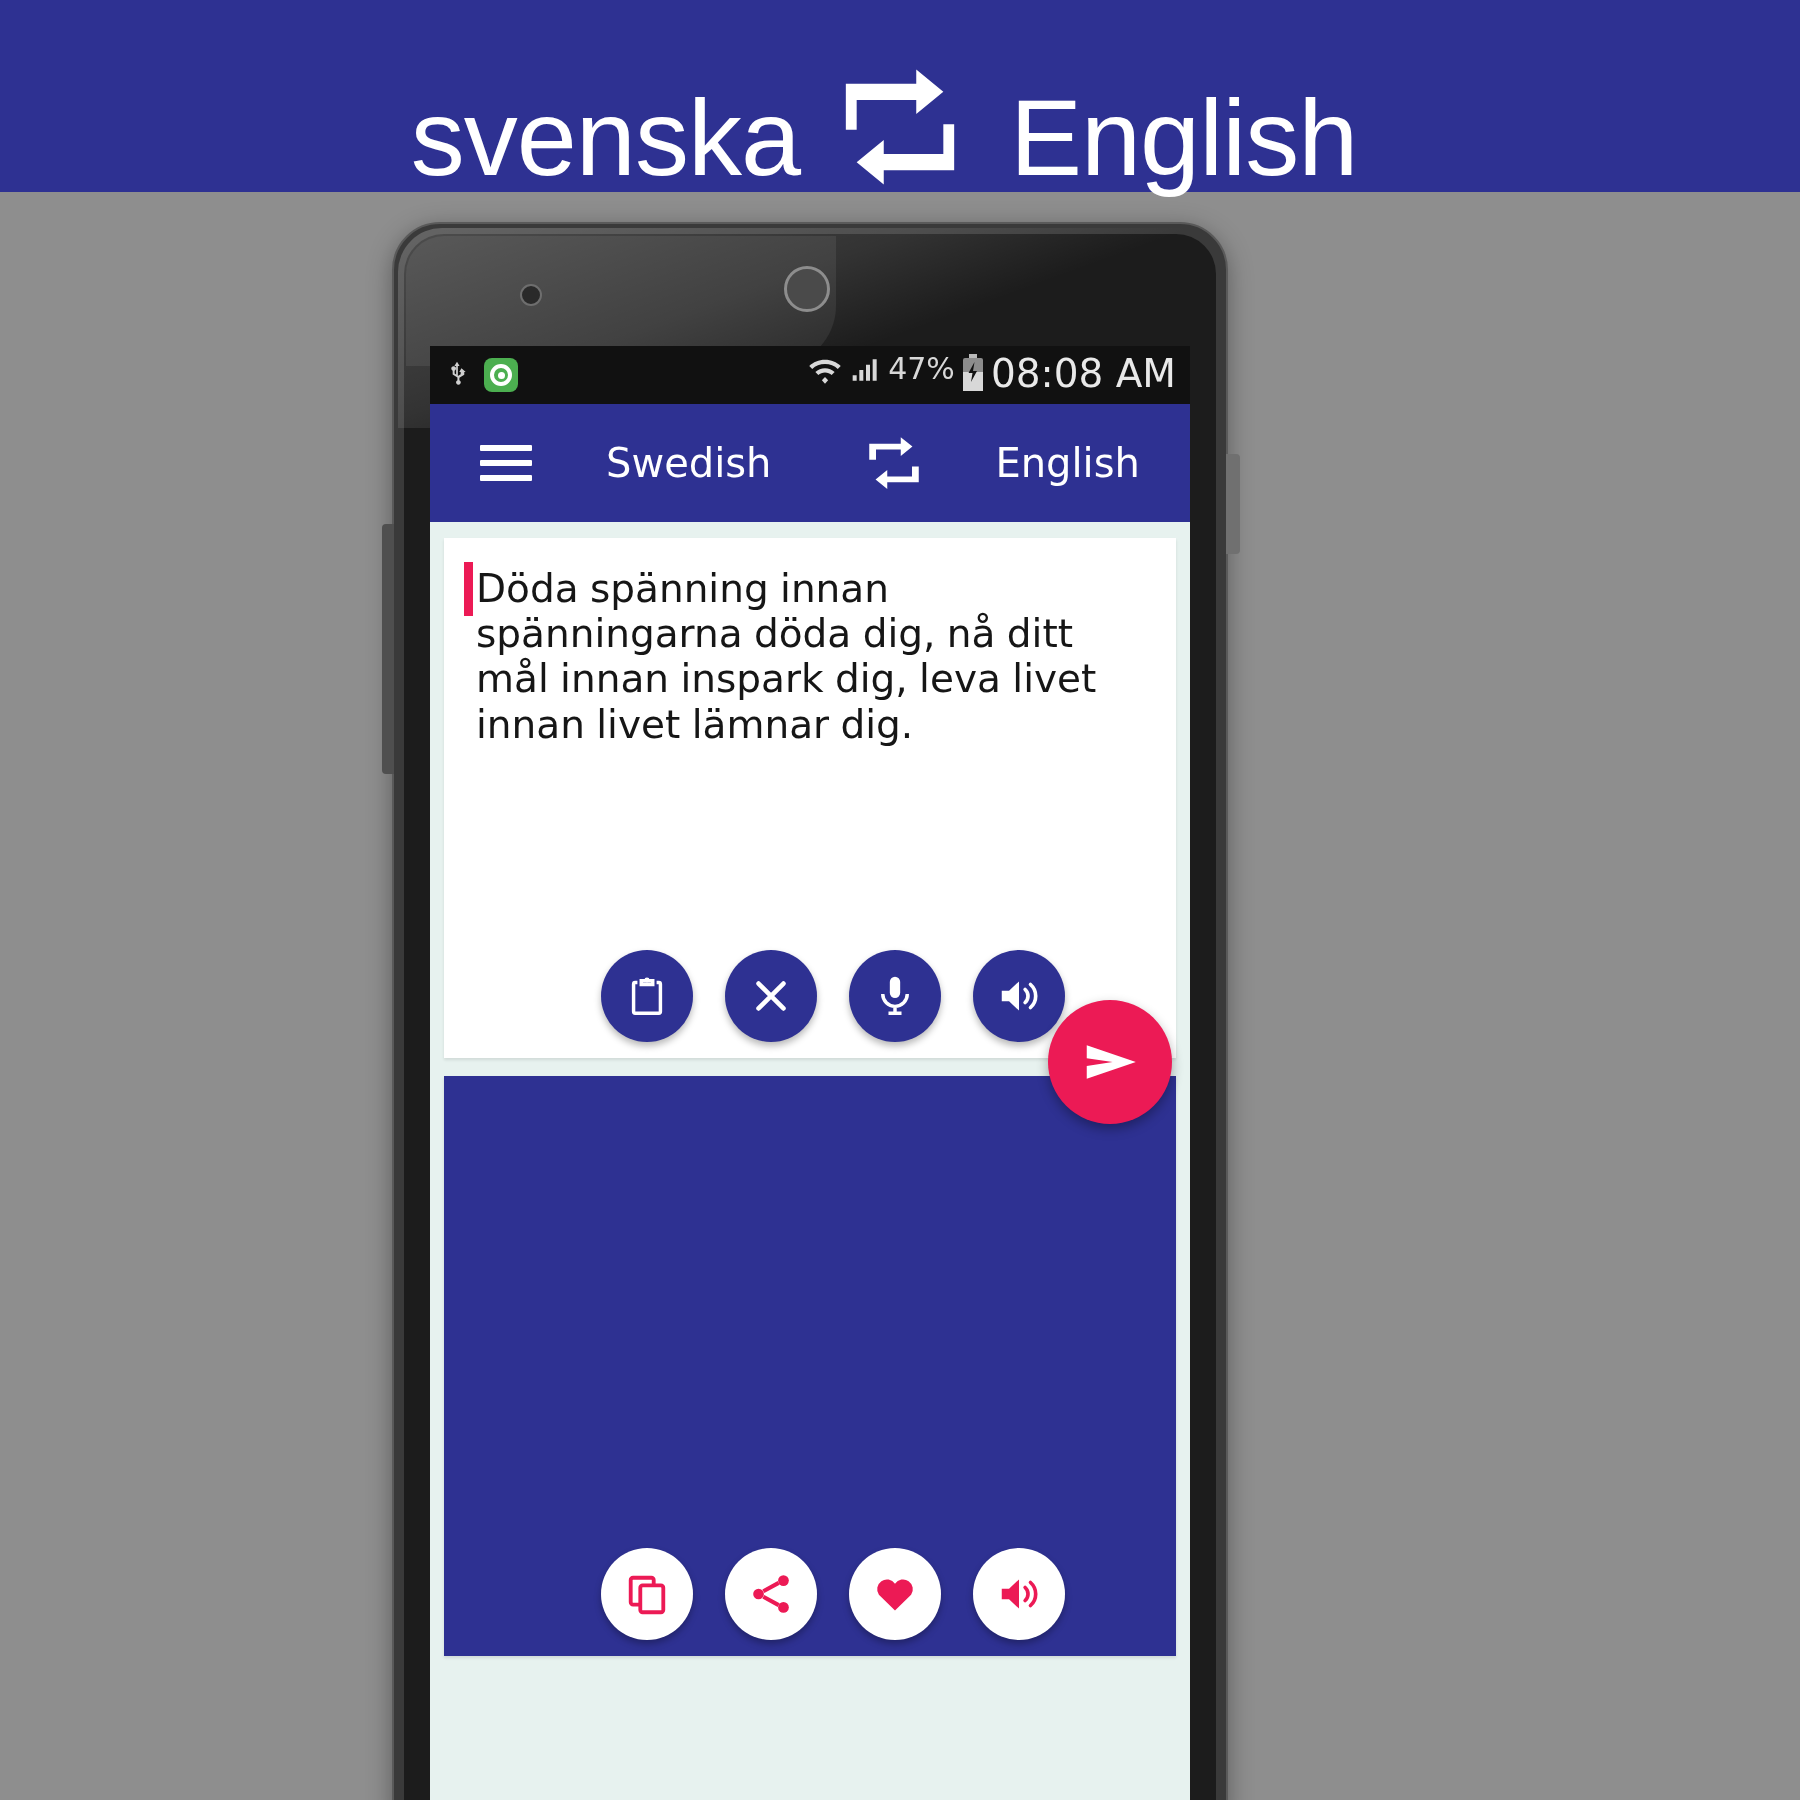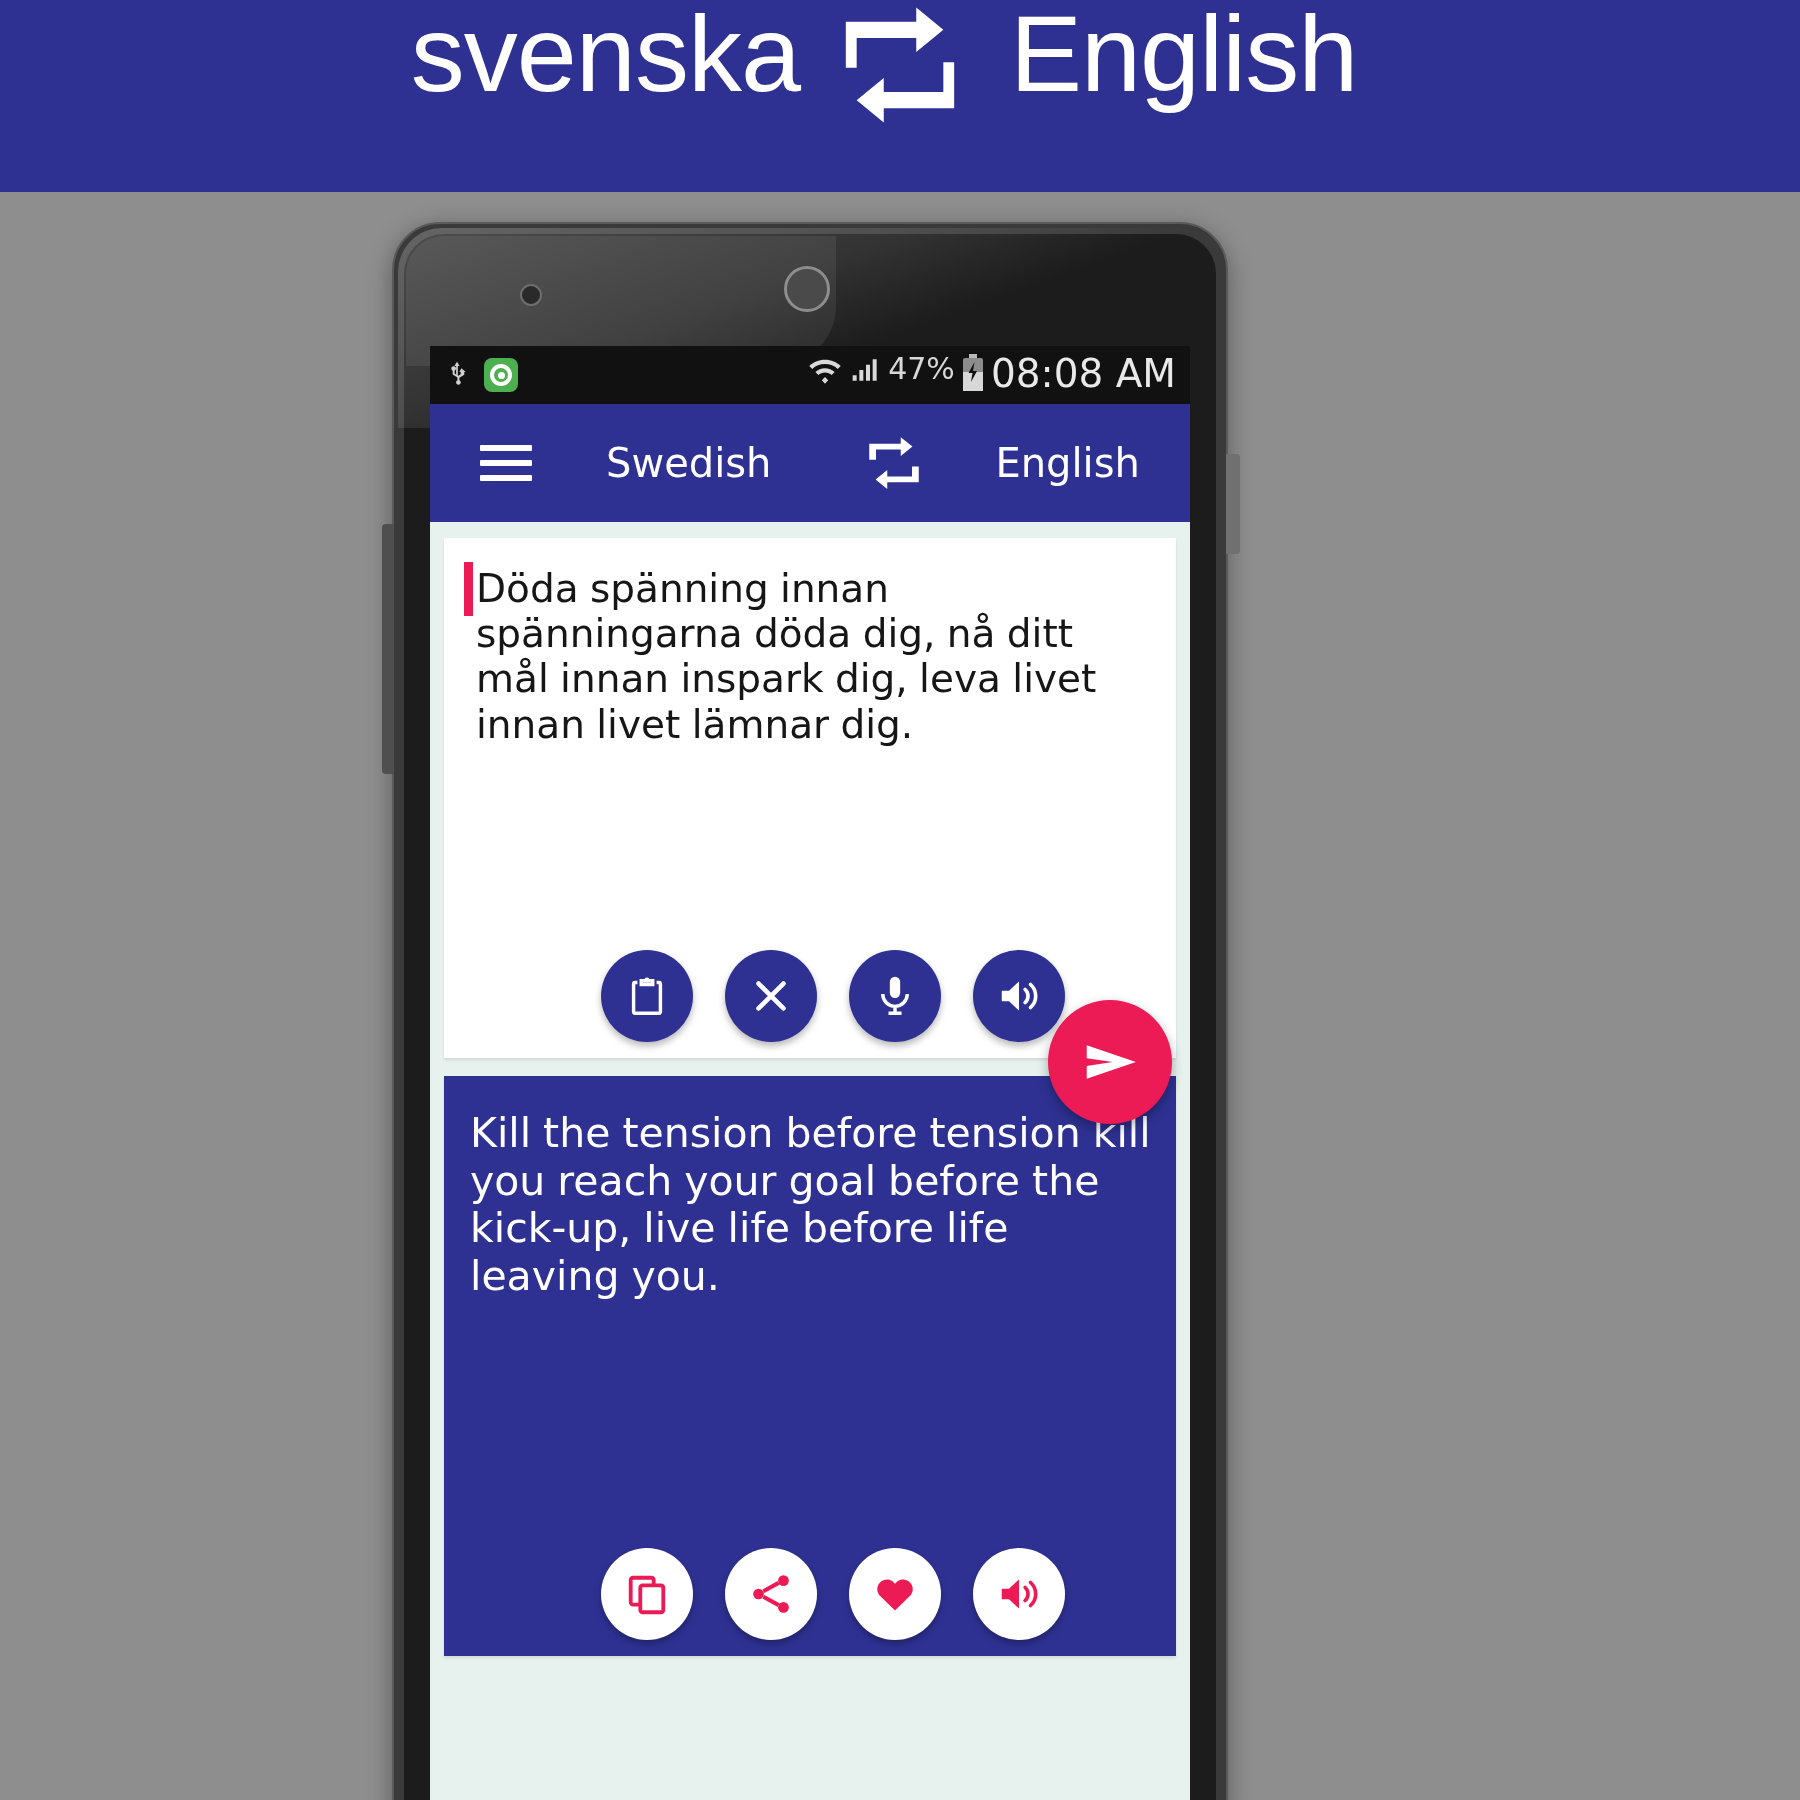--- a/index.html
+++ b/index.html
@@ -8,21 +8,21 @@
     font-family: "DejaVu Sans", sans-serif;
     overflow: hidden;
   }
   body { background: #8e8e8e; position: relative; }
 
   
   .banner {
     position: absolute; left: 0; top: 0;
     width: 1800px; height: 192px;
     background: #2e3192;
-    display: flex; align-items: flex-start; justify-content: center;
+    display: flex; align-items: flex-end; justify-content: center;
     gap: 0px;
   }
   .banner-lang {
     color: #ffffff;
     font-family: "Liberation Sans", sans-serif;
     font-size: 108px;
     font-weight: 400;
     line-height: 1;
     letter-spacing: -1px;
   }
@@ -309,21 +309,20 @@
     </div>
 
     <div class="dst-area">
       <button class="fab">
         <svg viewBox="0 0 24 24" aria-hidden="true">
           <path fill="#ffffff" d="M3 5.5v5l10 1.5L3 13.5v5L22 12z"></path>
         </svg>
       </button>
 
       <div class="dst-card">
-        <div class="dst-text">Kill the tension before tension kill you reach your goal before the kick-up, live life before life leaving you.</div>
 
         <div class="btnrow">
           <button class="cbtn white">
             <svg viewBox="0 0 24 24" aria-hidden="true">
               <rect x="3.5" y="3.5" width="12" height="14" rx="1.2" fill="none" stroke="#ec1a55" stroke-width="2"></rect>
               <rect x="8.5" y="7.5" width="12" height="14" rx="1.2" fill="#ffffff" stroke="#ec1a55" stroke-width="2"></rect>
             </svg>
           </button>
           <button class="cbtn white">
             <svg viewBox="0 0 24 24" aria-hidden="true">

